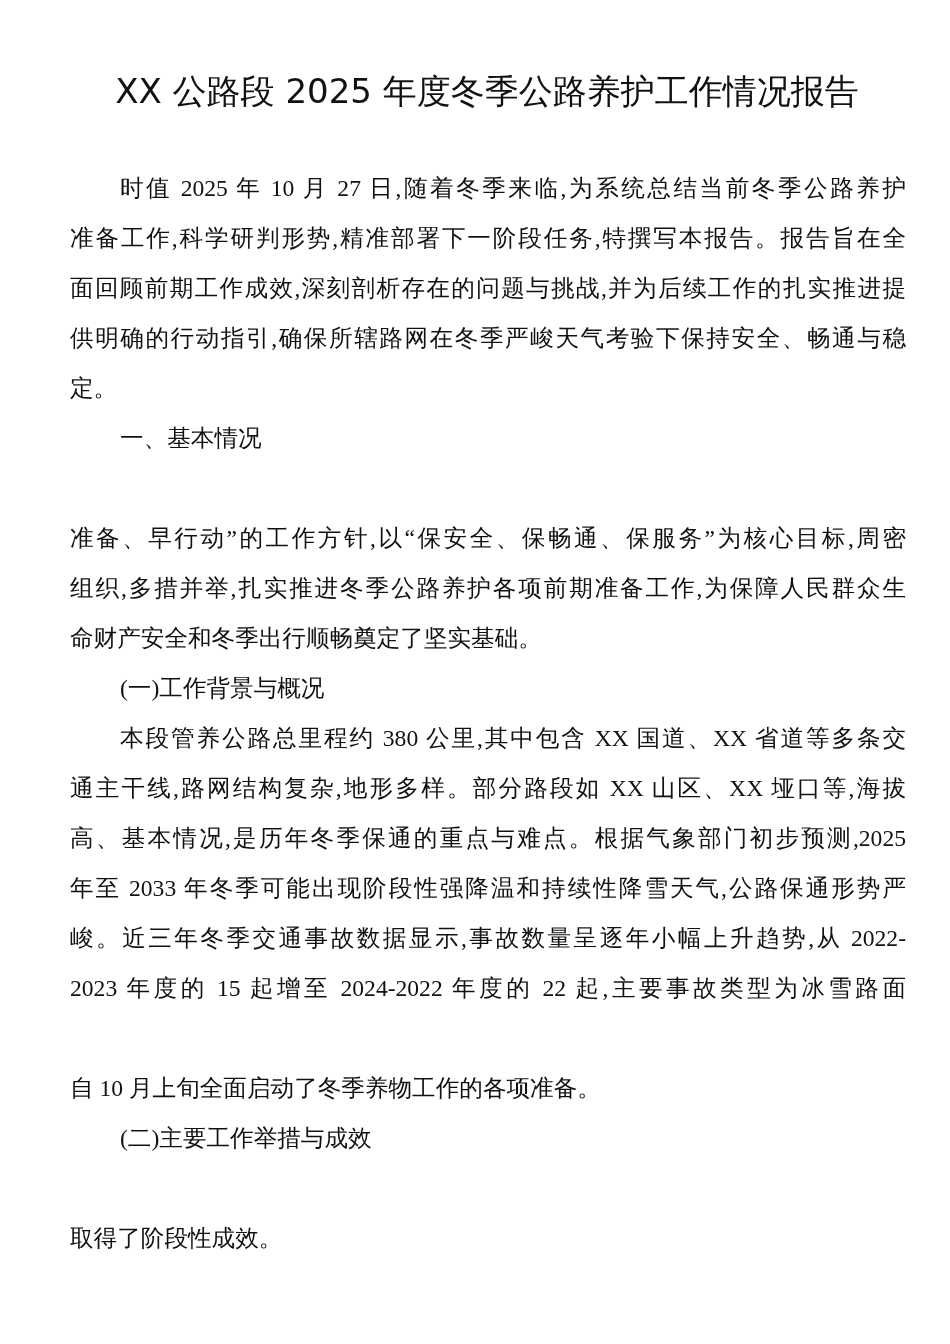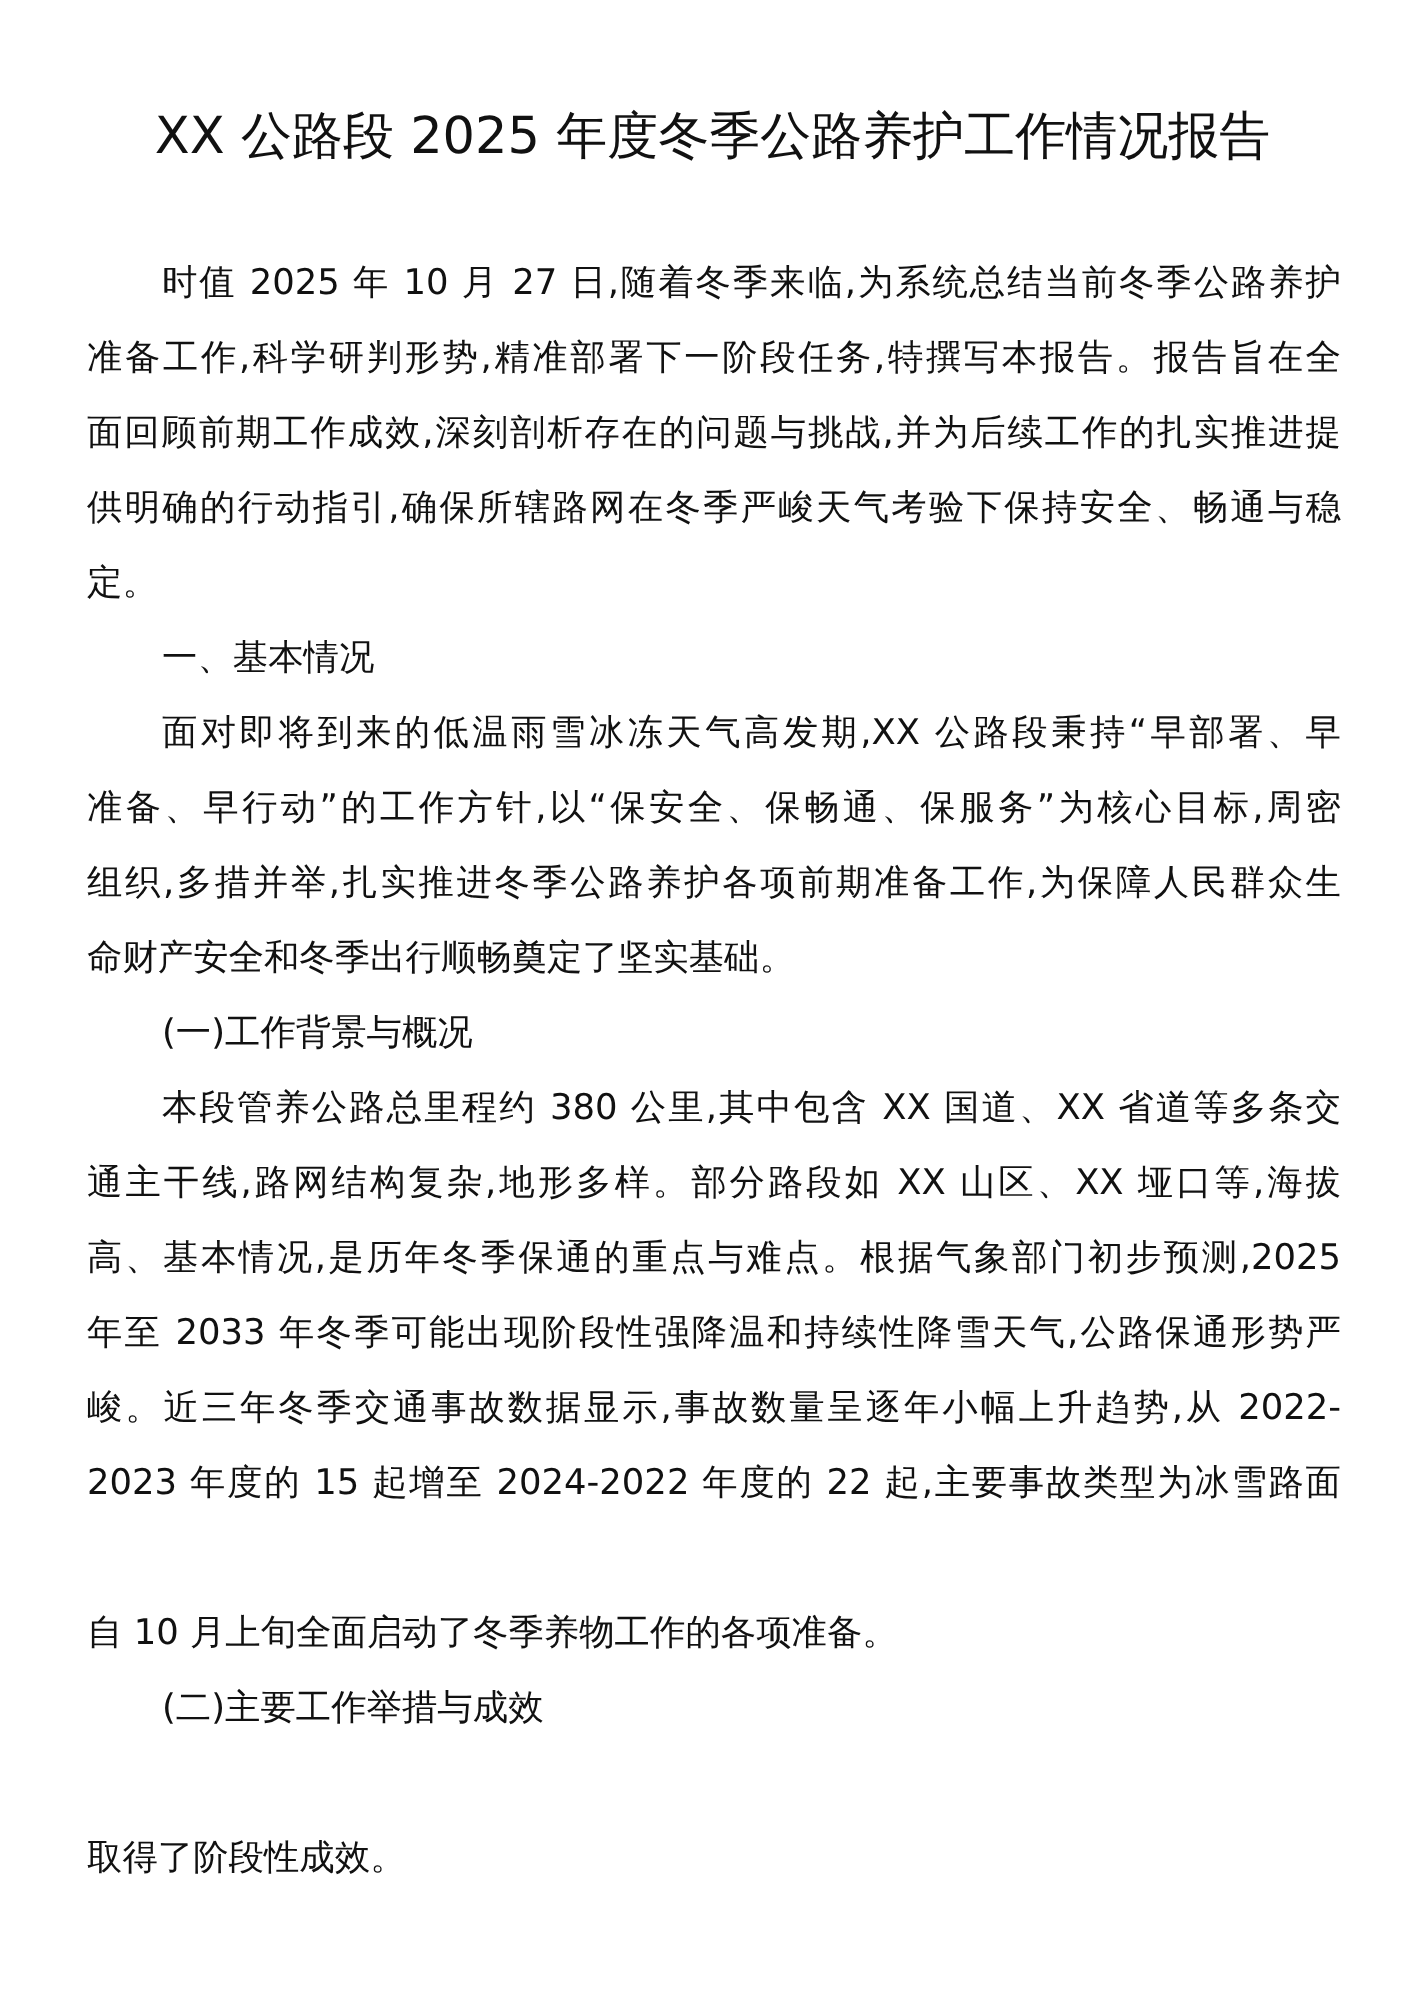--- a/index.html
+++ b/index.html
@@ -10,21 +10,21 @@
     body {
       width: 950px;
       height: 1344px;
       position: relative;
       overflow: hidden;
       font-family: "DejaVu Sans", "Liberation Sans", sans-serif;
       color: #111111;
     }
     .page {
       position: absolute;
-      left: 0; top: 0;
+      left: 12px; top: 0;
       width: 882px;
       height: 1344px;
     }
     .title {
       position: absolute;
       left: 0;
       top: 66px;
       width: 950px;
       text-align: center;
       font-size: 34px;
@@ -35,20 +35,21 @@
     }
     .line {
       position: absolute;
       left: 58px;
       width: 836px;
       font-size: 23.6px;
       line-height: 30px;
       height: 30px;
       white-space: nowrap;
       color: #111;
+      font-family: Liberation Serif, serif;
     }
     .line.indent { left: 108px; width: 786px; }
     .line.justify {
       text-align: justify;
       text-align-last: justify;
     }
   </style>
 </head>
 <body>
 
@@ -56,21 +57,20 @@
   <div class="title">XX 公路段 2025 年度冬季公路养护工作情况报告</div>
 
   <div class="line indent justify" style="top:173px">时值 2025 年 10 月 27 日,随着冬季来临,为系统总结当前冬季公路养护</div>
   <div class="line justify" style="top:273px">面回顾前期工作成效,深刻剖析存在的问题与挑战,并为后续工作的扎实推进提</div>
   <div class="line justify" style="top:223px">准备工作,科学研判形势,精准部署下一阶段任务,特撰写本报告。报告旨在全</div>
   <div class="line justify" style="top:323px">供明确的行动指引,确保所辖路网在冬季严峻天气考验下保持安全、畅通与稳</div>
   <div class="line" style="top:373px">定。</div>
 
   <div class="line indent" style="top:423px">一、基本情况</div>
 
-  <div class="line indent justify" style="top:473px">面对即将到来的低温雨雪冰冻天气高发期,XX 公路段秉持“早部署、早</div>
   <div class="line justify" style="top:523px">准备、早行动”的工作方针,以“保安全、保畅通、保服务”为核心目标,周密</div>
   <div class="line justify" style="top:573px">组织,多措并举,扎实推进冬季公路养护各项前期准备工作,为保障人民群众生</div>
   <div class="line" style="top:623px">命财产安全和冬季出行顺畅奠定了坚实基础。</div>
 
   <div class="line indent" style="top:673px">(一)工作背景与概况</div>
 
   <div class="line indent justify" style="top:723px">本段管养公路总里程约 380 公里,其中包含 XX 国道、XX 省道等多条交</div>
   <div class="line justify" style="top:773px">通主干线,路网结构复杂,地形多样。部分路段如 XX 山区、XX 垭口等,海拔</div>
   <div class="line justify" style="top:823px">高、基本情况,是历年冬季保通的重点与难点。根据气象部门初步预测,2025</div>
   <div class="line justify" style="top:873px">年至 2033 年冬季可能出现阶段性强降温和持续性降雪天气,公路保通形势严</div>

